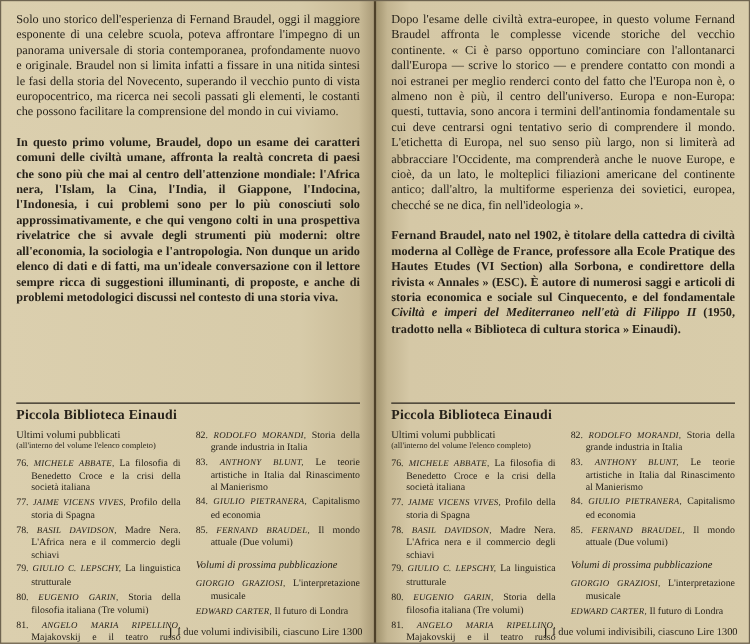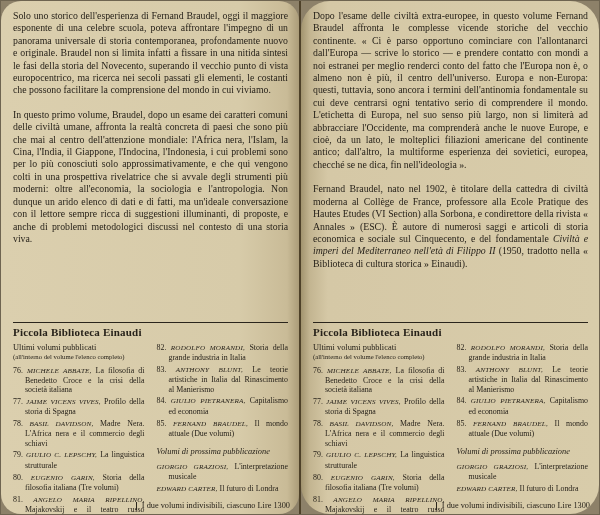--- a/index.html
+++ b/index.html
@@ -15,35 +15,33 @@
   }
   .page {
     width:299px; height:513px;
     position:relative;
     color:#27221a;
     overflow:hidden;
     padding:9px 11px 5px 12px;
   }
   .page-left {
     background:linear-gradient(90deg,#dbcfae 0%, #d7cba9 80%, #c9bb97 96%, #ab9c79 100%);
-    border-radius:20px;
   }
   .page-right {
     background:linear-gradient(90deg,#a2946f 0%, #c3b591 3%, #d5c8a6 9%, #d8ccaa 100%);
-    border-radius:29px;
   }
   .gutter { width:2px; height:513px; background:#4e4129; }
   .blurb {
     height:312px;
     font-size:9.8px;
     line-height:12.4px;
     text-align:justify;
     overflow:hidden;
   }
-  .blurb p + p { margin-top:12px; }
+  .blurb p + p { margin-top:12px;font-weight:bold; }
   .it { font-style:italic; }
   .catalog { position:relative; }
   .rule { border-top:1px solid #2a251c; margin-bottom:3px; }
   .series-title {
     font-size:11px;
     font-weight:bold;
     letter-spacing:0.2px;
   }
   .cols { display:flex; gap:12px; margin-top:5px; }
   .col { flex:1; min-width:0; }

